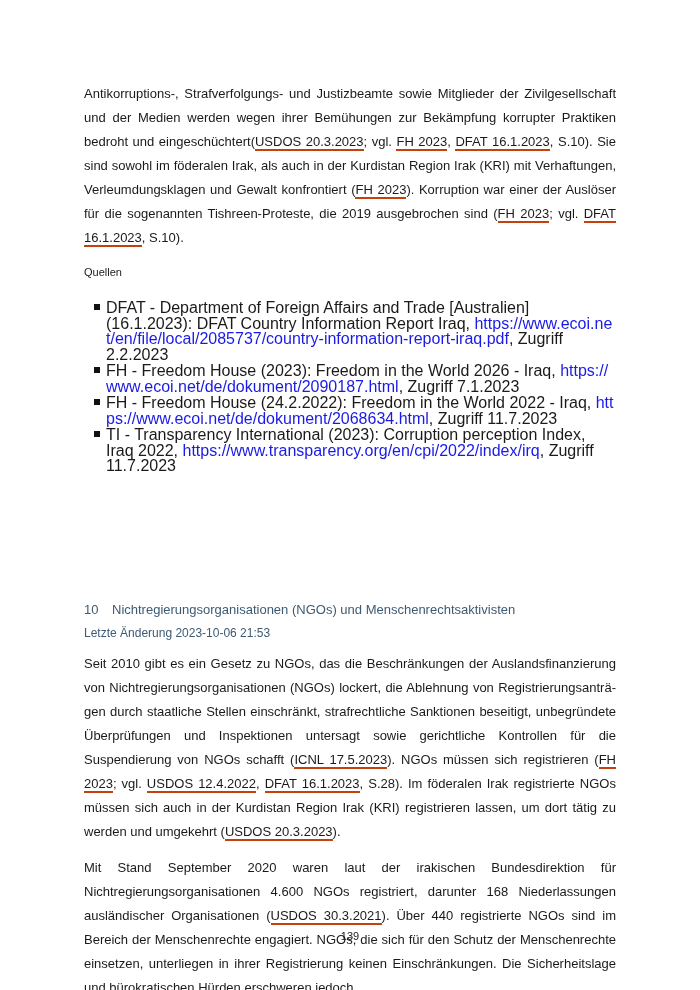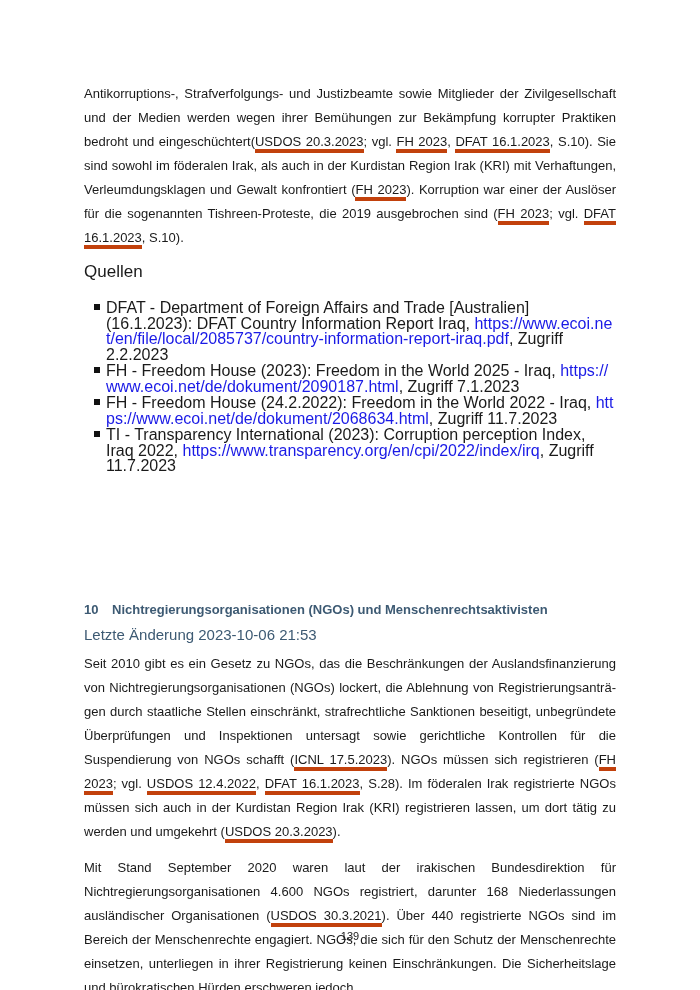--- a/index.html
+++ b/index.html
@@ -1,43 +1,43 @@
 <!DOCTYPE html>
 <html><head>
   <meta charset="utf-8">
   <style>
     html, body { margin: 0; padding: 0; background: #ffffff; }
     body { width: 700px; height: 990px; position: relative; overflow: hidden; font-family: "Liberation Sans", sans-serif; color: #1a1a1a; }
     .page { position: absolute; left: 84px; top: 82px; width: 532px; }
     p.body { margin: 0 0 12px 0; font-size: 13px; line-height: 24px; text-align: justify; }
-    p.body .ref { text-decoration: none; border-bottom: 4px solid #c2410c; color: #1a1a1a; cursor: pointer; }
-    .sources-label { font-size: 17px; line-height: 20px; margin: 0 0 18px 0; }
+    p.body .ref { text-decoration: none; border-bottom: 2px solid #c2410c; color: #1a1a1a; cursor: pointer; }
+    .sources-label { font-size: 11px; line-height: 20px; margin: 0 0 18px 0; }
     ul.sources { list-style: none; margin: 0 0 0 0; padding: 0 0 0 10px; }
     ul.sources li { position: relative; padding-left: 12px; font-size: 16px; line-height: 15.5px; margin-bottom: 1px; }
     ul.sources li .bullet { position: absolute; left: 0; top: 4px; width: 6px; height: 6px; background: #111; }
     ul.sources li a { color: #1a1ae6; text-decoration: none; word-break: break-all; }
-    .heading { position: absolute; left: 84px; top: 602px; width: 540px; font-size: 13px; font-weight: bold; color: #3d5a73; }
+    .heading { position: absolute; left: 84px; top: 602px; width: 540px; font-size: 13px; font-weight: normal; color: #3d5a73; }
     .heading .num { display: inline-block; width: 28px; }
-    .updated { position: absolute; left: 84px; top: 626px; font-size: 15px; color: #3d5a73; }
+    .updated { position: absolute; left: 84px; top: 626px; font-size: 12px; color: #3d5a73; }
     .page2 { position: absolute; left: 84px; top: 652px; width: 532px; }
     .page-number { position: absolute; left: 0; width: 700px; top: 930px; text-align: center; font-size: 11px; color: #1a1a1a; }
   </style>
 </head>
 <body>
 
 <div class="page">
   <p class="body"><span>Antikorruptions-, Strafverfolgungs- und Justizbeamte sowie Mitglieder der Zivilgesellschaft und der Medien werden wegen ihrer Bemühungen zur Bekämpfung korrupter Praktiken bedroht und eingeschüchtert(</span><span class="ref">USDOS 20.3.2023</span><span>; vgl. </span><span class="ref">FH 2023</span><span>, </span><span class="ref">DFAT 16.1.2023</span><span>, S.10). Sie sind sowohl im föderalen Irak, als auch in der Kurdistan Region Irak (KRI) mit Verhaftungen, Verleumdungs­klagen und Gewalt konfrontiert (</span><span class="ref">FH 2023</span><span>). Korruption war einer der Auslöser für die sogenann­ten Tishreen-Proteste, die 2019 ausgebrochen sind (</span><span class="ref">FH 2023</span><span>; vgl. </span><span class="ref">DFAT 16.1.2023</span><span>, S.10).</span></p>
 
 
 
   <div class="sources-label">Quellen</div>
 
   <ul class="sources">
     <li><span class="bullet"></span><span>DFAT - Department of Foreign Affairs and Trade [Australien] (16.1.2023): DFAT Country Information Report Iraq, </span><a>https://www.ecoi.net/en/file/local/2085737/country-information-report-iraq.pdf</a><span>, Zugriff 2.2.2023</span></li>
-    <li><span class="bullet"></span><span>FH - Freedom House (2023): Freedom in the World 2025 - Iraq, </span><a>https://www.ecoi.net/de/dokument/2090187.html</a><span>, Zugriff 7.1.2023</span></li>
+    <li><span class="bullet"></span><span>FH - Freedom House (2023): Freedom in the World 2026 - Iraq, </span><a>https://www.ecoi.net/de/dokument/2090187.html</a><span>, Zugriff 7.1.2023</span></li>
     <li><span class="bullet"></span><span>FH - Freedom House (24.2.2022): Freedom in the World 2022 - Iraq, </span><a>https://www.ecoi.net/de/dokument/2068634.html</a><span>, Zugriff 11.7.2023</span></li>
     <li><span class="bullet"></span><span>TI - Transparency International (2023): Corruption perception Index, Iraq 2022, </span><a>https://www.transparency.org/en/cpi/2022/index/irq</a><span>, Zugriff 11.7.2023</span></li>
   </ul>
 </div>
 
 <div class="heading"><span class="num">10</span><span>Nichtregierungsorganisationen (NGOs) und Menschenrechtsaktivisten</span></div>
 <div class="updated">Letzte Änderung 2023-10-06 21:53</div>
 
 <div class="page2">
   <p class="body"><span>Seit 2010 gibt es ein Gesetz zu NGOs, das die Beschränkungen der Auslandsfinanzierung von Nichtregierungsorganisationen (NGOs) lockert, die Ablehnung von Registrierungsanträ­gen durch staatliche Stellen einschränkt, strafrechtliche Sanktionen beseitigt, unbegründete Überprüfungen und Inspektionen untersagt sowie gerichtliche Kontrollen für die Suspendierung von NGOs schafft (</span><span class="ref">ICNL 17.5.2023</span><span>). NGOs müssen sich registrieren (</span><span class="ref">FH 2023</span><span>; vgl. </span><span class="ref">USDOS 12.4.2022</span><span>, </span><span class="ref">DFAT 16.1.2023</span><span>, S.28). Im föderalen Irak registrierte NGOs müssen sich auch in der Kurdistan Region Irak (KRI) registrieren lassen, um dort tätig zu werden und umgekehrt (</span><span class="ref">USDOS 20.3.2023</span><span>).</span></p>

